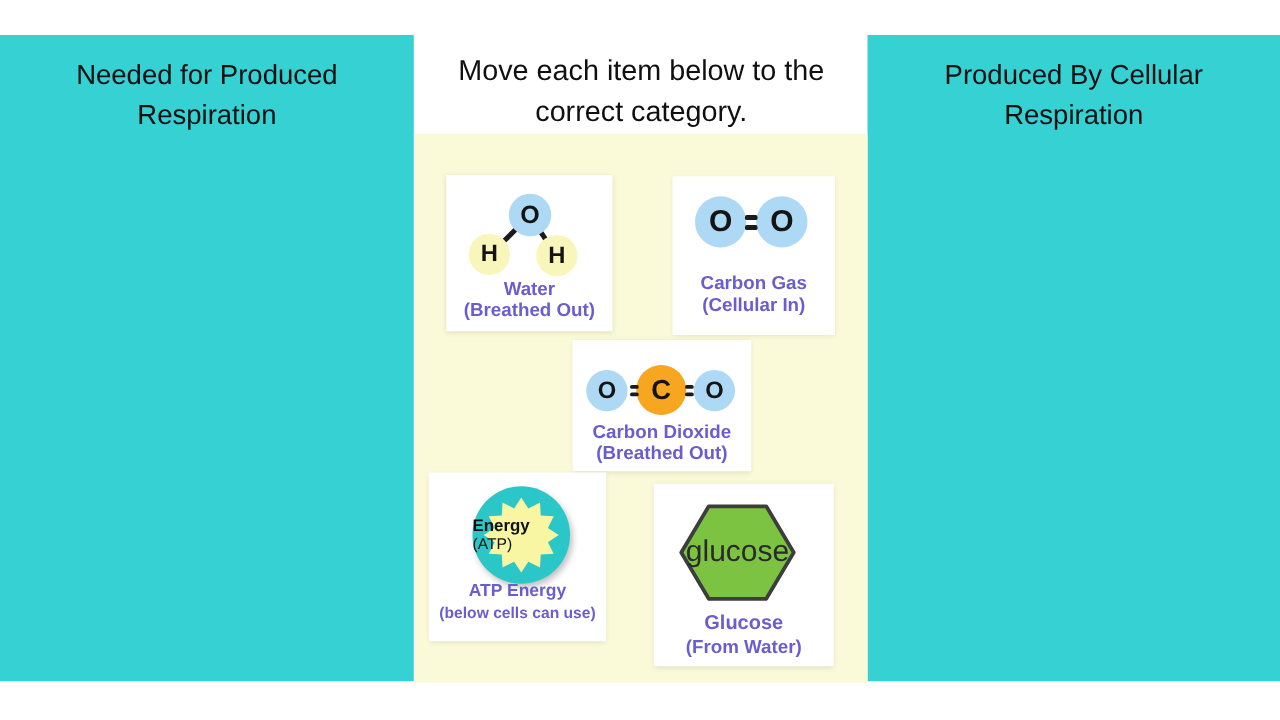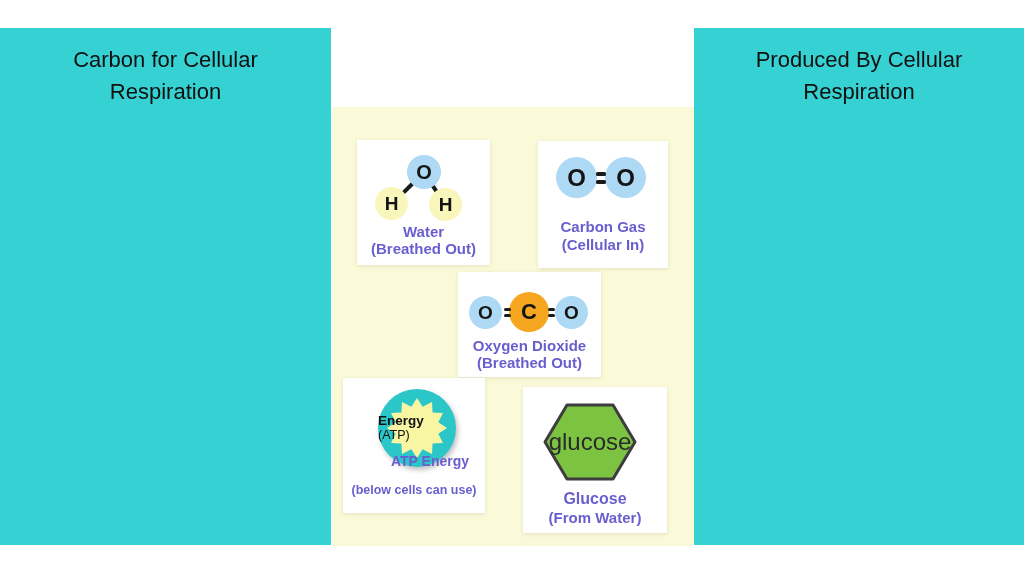--- a/index.html
+++ b/index.html
@@ -98,27 +98,28 @@
     display:flex;align-items:center;justify-content:center;
     font-size:24px;color:#2a2a2a;letter-spacing:0px;
   }
 </style>
 </head>
 <body>
 
 <div class="stage">
 
   <div class="panel panel-left">
-    <div class="panel-title">Carbon for Cellular Respiration</div>
+    <div class="panel-title">Needed for Produced Respiration</div>
   </div>
 
   <div class="panel panel-right">
     <div class="panel-title">Produced By Cellular Respiration</div>
   </div>
 
+  <div class="instruction">Move each item below to the correct category.</div>
 
   <div class="dropzone-middle"></div>
 
   <div class="card card-water">
     <div class="bond water-bond-l"></div>
     <div class="bond water-bond-r"></div>
     <div class="atom atom-blue water-o">O</div>
     <div class="atom atom-yellow water-h1">H</div>
     <div class="atom atom-yellow water-h2">H</div>
     <div class="item-label lbl-15" style="top:83px;">Water</div>
@@ -135,35 +136,35 @@
   </div>
 
   <div class="card card-co2">
     <div class="atom atom-blue co2-o1">O</div>
     <div class="atom atom-orange co2-c">C</div>
     <div class="atom atom-blue co2-o2">O</div>
     <div class="eq-bar co2-eq1t"></div>
     <div class="eq-bar co2-eq1b"></div>
     <div class="eq-bar co2-eq2t"></div>
     <div class="eq-bar co2-eq2b"></div>
-    <div class="item-label lbl-15" style="top:65px;">Oxygen Dioxide</div>
+    <div class="item-label lbl-15" style="top:65px;">Carbon Dioxide</div>
     <div class="item-label lbl-15" style="top:82px;">(Breathed Out)</div>
   </div>
 
   <div class="card card-atp">
     <div class="atp-circle">
       <svg class="atp-star" width="64" height="64" viewBox="0 0 64 64">
         <polygon fill="#f8f5a3" points="32,2 37.7,10.7 47,6 47.6,16.4 58,17 53.3,26.3 62,32 53.3,37.7 58,47 47.6,47.6 47,58 37.7,53.3 32,62 26.3,53.3 17,58 16.4,47.6 6,47 10.7,37.7 2,32 10.7,26.3 6,17 16.4,16.4 17,6 26.3,10.7"></polygon>
       </svg>
       <div class="atp-emblem-text">
         <span class="t1">Energy</span>
         <span class="t2">(ATP)</span>
       </div>
     </div>
-    <div class="item-label lbl-14" style="top:75px;padding-left:16px;">ATP Energy</div>
+    <div class="item-label lbl-14" style="top:86px;">ATP Energy</div>
     <div class="item-label lbl-12" style="top:105px;">(below cells can use)</div>
   </div>
 
   <div class="card card-glucose">
     <svg class="glu-hex" width="94" height="80" viewBox="0 0 94 80">
       <polygon points="2,40 24,3 70,3 92,40 70,77 24,77" fill="#7cc342" stroke="#3d3d3d" stroke-width="3" stroke-linejoin="round"></polygon>
     </svg>
     <div class="glu-hex-label">glucose</div>
     <div class="item-label lbl-16" style="top:103px;">Glucose</div>
     <div class="item-label lbl-15" style="top:122px;">(From Water)</div>

